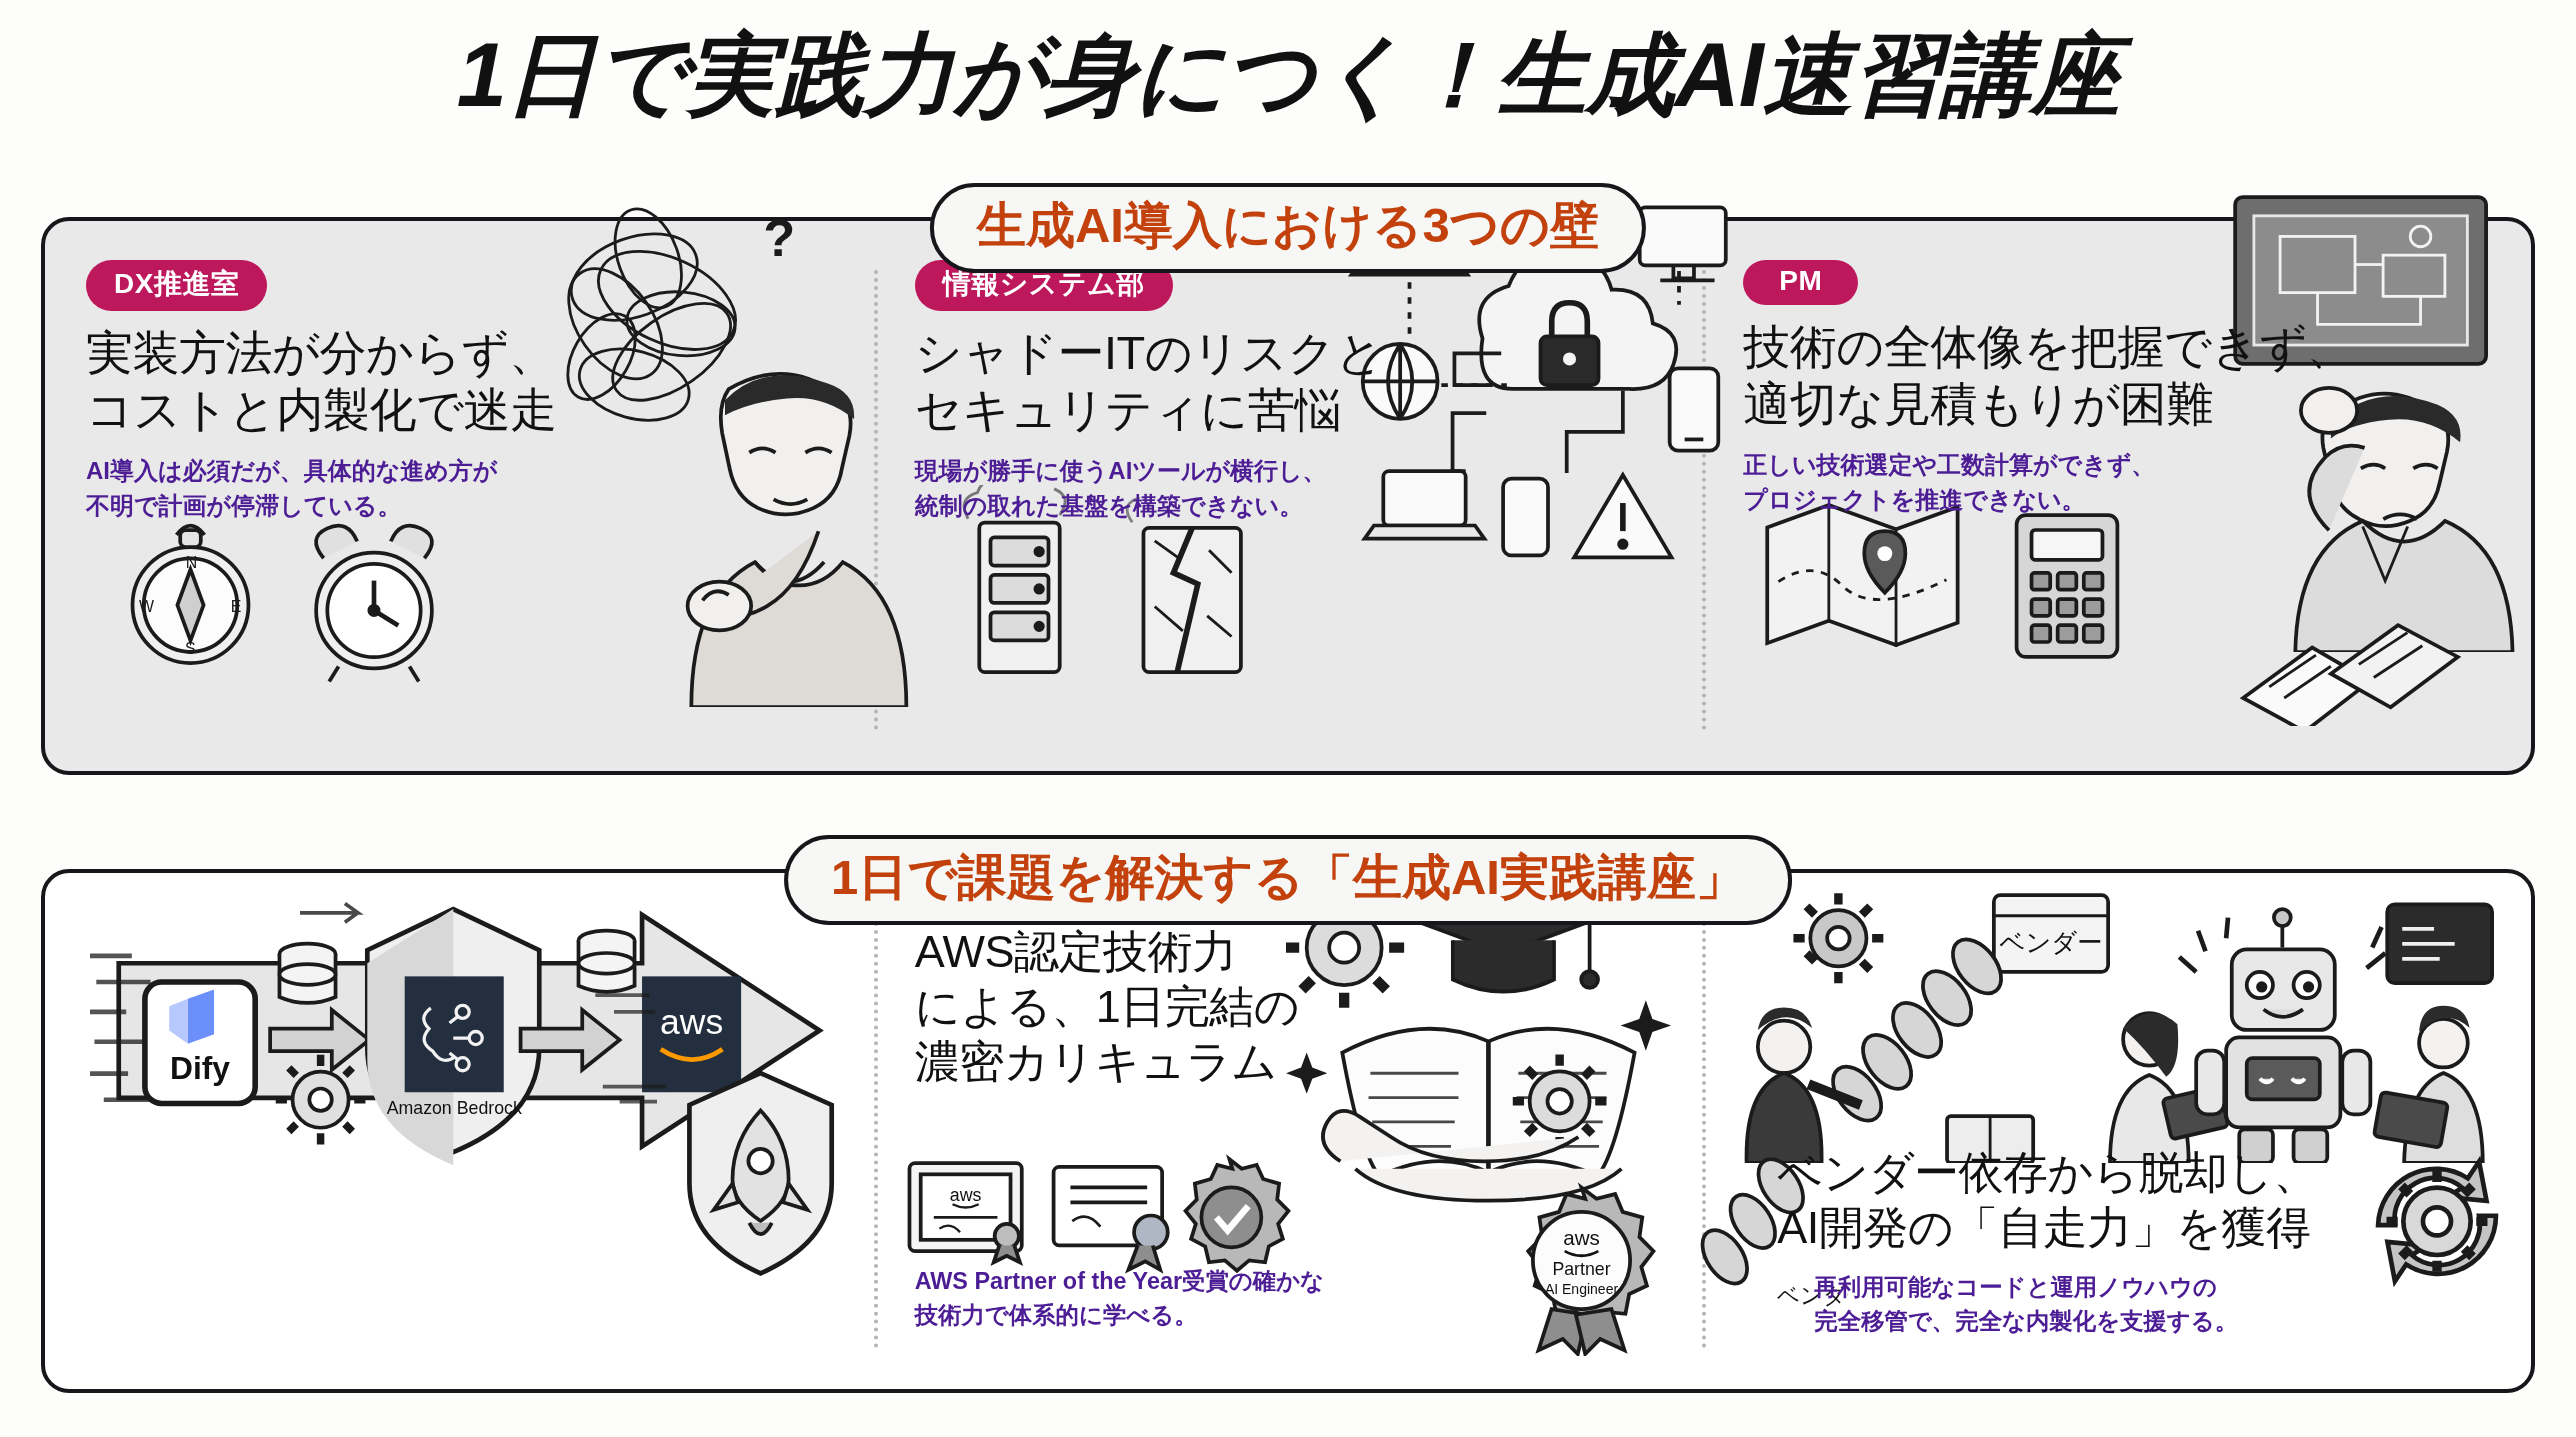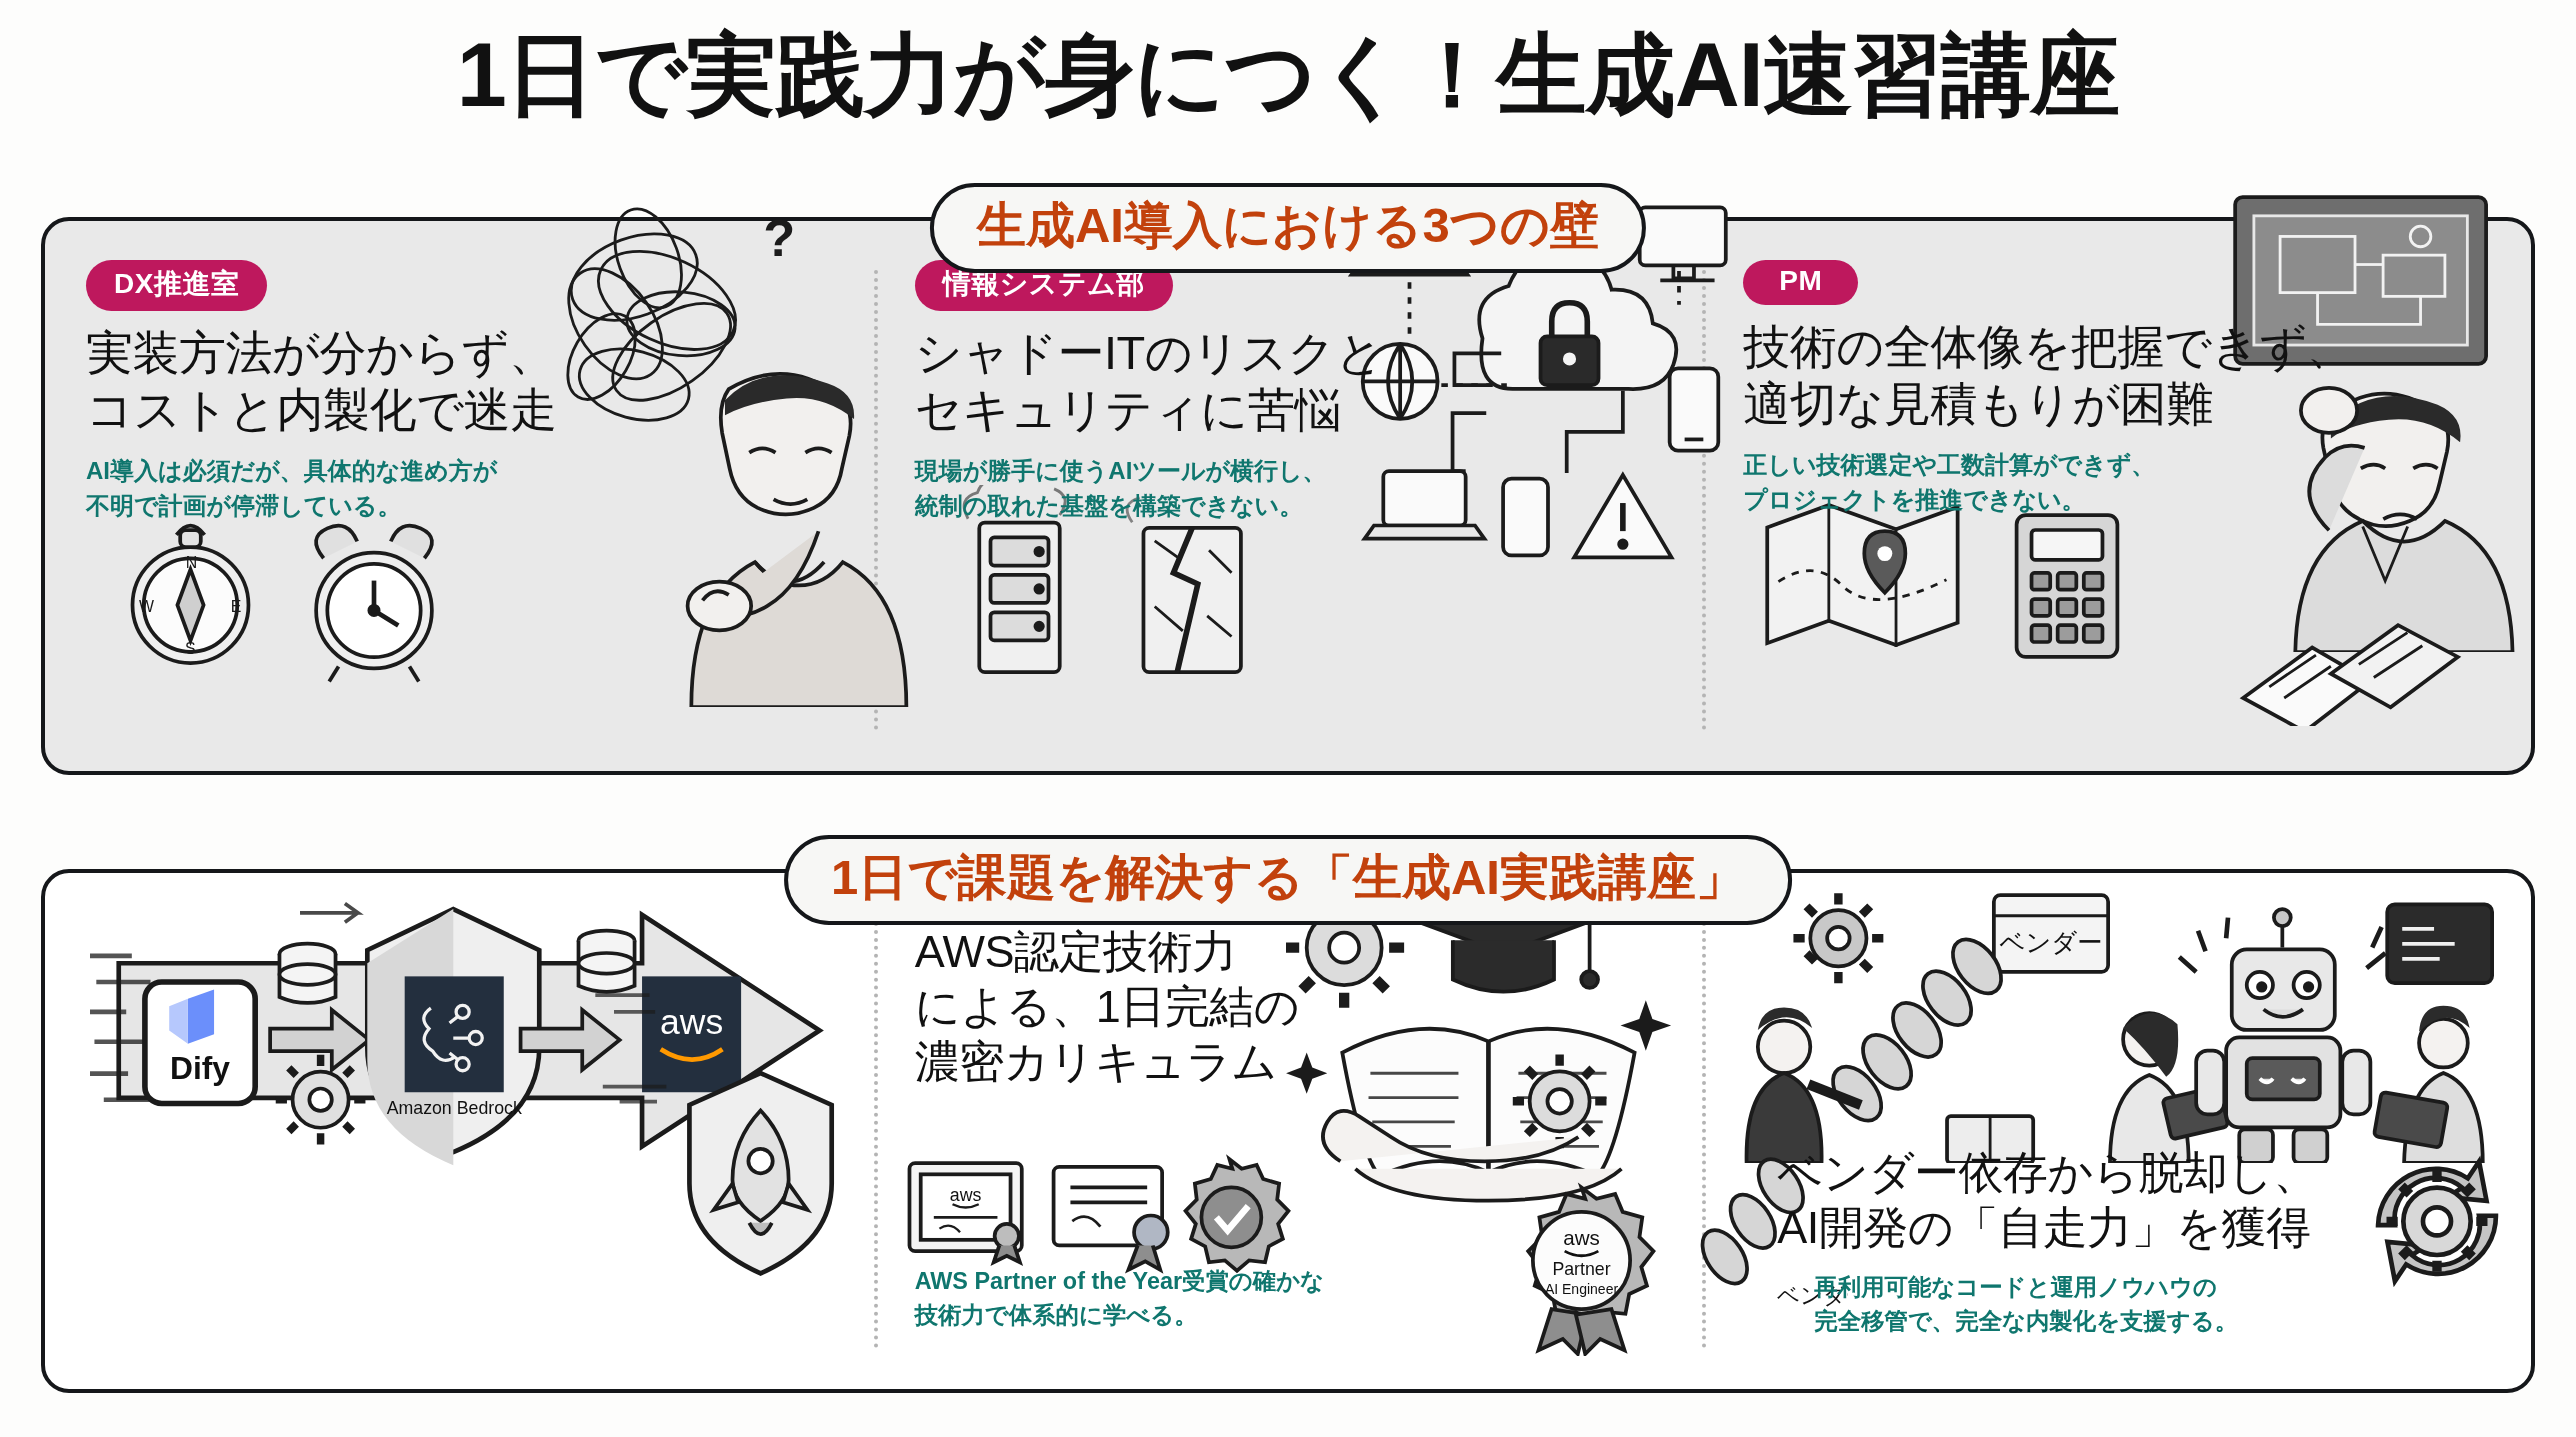--- a/index.html
+++ b/index.html
@@ -11,20 +11,21 @@
   }
   .page { position: relative; width: 2576px; height: 1438px; }
 
   
   .main-title {
     position: absolute; top: 26px; left: 0; width: 2576px;
     text-align: center;
     font-size: 90px; font-weight: 900; letter-spacing: -0.9px;
     color: #111; line-height: 1.1;
     white-space: nowrap;
+    font-style: italic;
   }
 
   
   .panel {
     position: absolute;
     border: 4.7px solid #15171a;
     border-radius: 28px;
   }
   .panel-problems {
     left: 41px; top: 217px; width: 2494px; height: 558px;
@@ -73,21 +74,21 @@
   }
   .badge.pm { padding-left: 36px; padding-right: 36px; }
 
   .headline {
     font-size: 47px; font-weight: 400; color: #111;
     line-height: 1.22; letter-spacing: -0.5px;
     margin-bottom: 15px; white-space: pre-line;
     position: relative; z-index: 3;
   }
   .body-text {
-    font-size: 24px; font-weight: 700; color: #0f766e;
+    font-size: 24px; font-weight: 700; color: #4c1d95;
     line-height: 1.45; white-space: pre-line;
     position: relative; z-index: 3;
   }
 
   
   .col-b .headline { font-size: 45px; }
   .col-b .body-text { font-size: 23.4px; }
 
   
   .ill { position: absolute; z-index: 1; pointer-events: none; }

